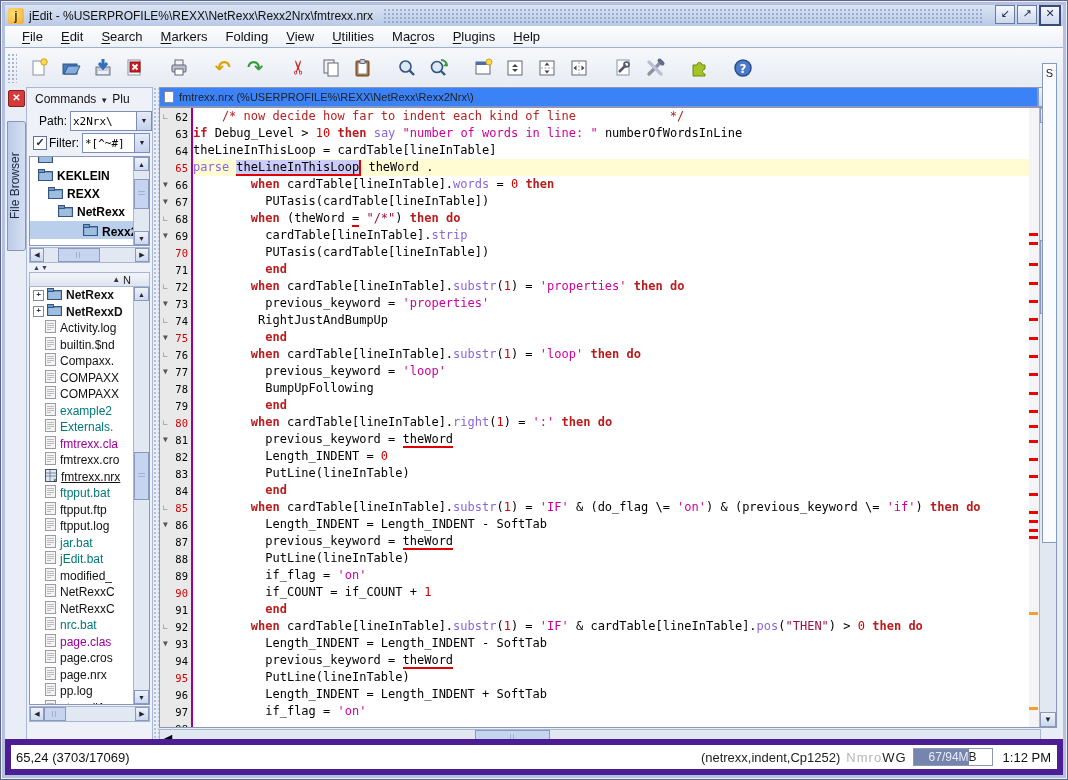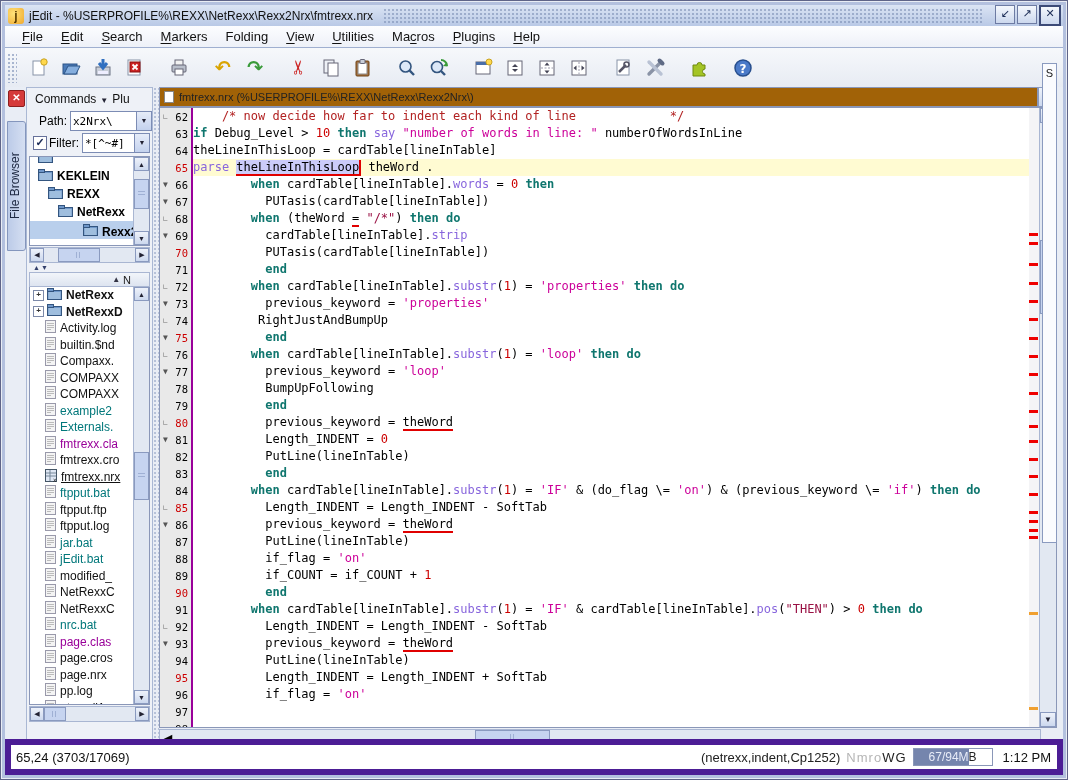--- a/index.html
+++ b/index.html
@@ -96,35 +96,35 @@
   .frow .t-black{color:#111;}
   .frow.cur .fname{text-decoration:underline;text-align:right;}
 
   
   .dock-div{position:absolute;left:148px;top:0;width:6px;bottom:0;
     background-image:radial-gradient(circle,rgba(120,140,180,.45) 28%,transparent 30%);background-size:4px 4px;}
 
   
   .editor-col{position:absolute;left:154px;top:0;right:6px;bottom:0;}
   .buffer-bar{position:absolute;left:0;top:0;right:0;height:20px;display:flex;}
-  .buffer-field{flex:1;background:#a16207;border:1px solid #8a97b8;display:flex;align-items:center;font-size:11px;color:#222;padding-left:4px;white-space:nowrap;overflow:hidden;}
+  .buffer-field{flex:1;background:#3b82f6;border:1px solid #8a97b8;display:flex;align-items:center;font-size:11px;color:#222;padding-left:4px;white-space:nowrap;overflow:hidden;}
   .buf-icon{width:8px;height:10px;border:1px solid #888;background:#fff;margin-right:5px;flex:0 0 auto;}
   .buffer-drop{width:17px;background:linear-gradient(#eef2fa,#ccd8ee);border:1px solid #8a9abf;
     font-size:8px;text-align:center;line-height:18px;color:#223;}
   .edit-wrap{position:absolute;left:0;top:20px;right:0;bottom:16px;background:#fff;border:1px solid #8a97b8;display:flex;overflow:hidden;}
   .gutter{width:31px;background:#e9e9e9;border-right:2px solid #990099;flex:0 0 auto;}
   .grow{height:17px;display:flex;align-items:center;font-family:"DejaVu Sans Mono",monospace;}
   .grow .fold{width:11px;font-size:8px;color:#555;text-align:center;}
   .grow .fold.endf{color:#999;font-size:9px;}
   .grow .lnum{flex:1;text-align:right;padding-right:3px;font-size:10.5px;color:#000;}
   .grow .lnum.red{color:#cc0000;}
   .code{flex:1;position:relative;overflow:hidden;background:#fff;}
   .crow{height:17px;white-space:pre;font-family:"DejaVu Sans Mono",monospace;font-size:12px;line-height:17px;color:#000;}
   .crow.current{background:#fffbd2;}
-  .kw{color:#0f766e;font-weight:bold;}
+  .kw{color:#b91c1c;font-weight:bold;}
   .fn{color:#8866dd;}
   .num{color:#cc0000;}
   .str{color:#cc0099;}
   .str2{color:#991144;}
   .cmt{color:#b22222;}
   .redul{border-bottom:2px solid #e00000;}
   .selword{background:#ccccfa;border-bottom:2px solid #e00000;border-right:2px solid #e00000;}
   .marks{width:10px;position:relative;background:#f4f4f6;flex:0 0 auto;}
   .tick{position:absolute;left:0;width:9px;height:3px;}
   .edit-vsb{width:16px;position:relative;background:#e2e8f2;border-left:1px solid #a9b6d2;flex:0 0 auto;}
@@ -852,20 +852,21 @@
             <div class="crow"><span>          PUTasis(cardTable[lineInTable])</span></div>
             <div class="crow"><span>          </span><span class="kw">end</span></div>
             <div class="crow"><span>        </span><span class="kw">when</span><span> cardTable[lineInTable].</span><span class="fn">substr</span><span>(</span><span class="num">1</span><span>) = </span><span class="str">'properties'</span><span> </span><span class="kw">then</span><span> </span><span class="kw">do</span></div>
             <div class="crow"><span>          previous_keyword = </span><span class="str">'properties'</span></div>
             <div class="crow"><span>         RightJustAndBumpUp</span></div>
             <div class="crow"><span>          </span><span class="kw">end</span></div>
             <div class="crow"><span>        </span><span class="kw">when</span><span> cardTable[lineInTable].</span><span class="fn">substr</span><span>(</span><span class="num">1</span><span>) = </span><span class="str">'loop'</span><span> </span><span class="kw">then</span><span> </span><span class="kw">do</span></div>
             <div class="crow"><span>          previous_keyword = </span><span class="str">'loop'</span></div>
             <div class="crow"><span>          BumpUpFollowing</span></div>
             <div class="crow"><span>          </span><span class="kw">end</span></div>
+            <div class="crow"><span>        </span><span class="kw">when</span><span> cardTable[lineInTable].</span><span class="fn">right</span><span>(</span><span class="num">1</span><span>) = </span><span class="str">':'</span><span> </span><span class="kw">then</span><span> </span><span class="kw">do</span></div>
             <div class="crow"><span>          previous_keyword = </span><span class="redul">theWord</span></div>
             <div class="crow"><span>          Length_INDENT = </span><span class="num">0</span></div>
             <div class="crow"><span>          PutLine(lineInTable)</span></div>
             <div class="crow"><span>          </span><span class="kw">end</span></div>
             <div class="crow"><span>        </span><span class="kw">when</span><span> cardTable[lineInTable].</span><span class="fn">substr</span><span>(</span><span class="num">1</span><span>) = </span><span class="str">'IF'</span><span> &amp; (do_flag \= </span><span class="str">'on'</span><span>) &amp; (previous_keyword \= </span><span class="str">'if'</span><span>) </span><span class="kw">then</span><span> </span><span class="kw">do</span></div>
             <div class="crow"><span>          Length_INDENT = Length_INDENT - SoftTab</span></div>
             <div class="crow"><span>          previous_keyword = </span><span class="redul">theWord</span></div>
             <div class="crow"><span>          PutLine(lineInTable)</span></div>
             <div class="crow"><span>          if_flag = </span><span class="str">'on'</span></div>
             <div class="crow"><span>          if_COUNT = if_COUNT + </span><span class="num">1</span></div>

